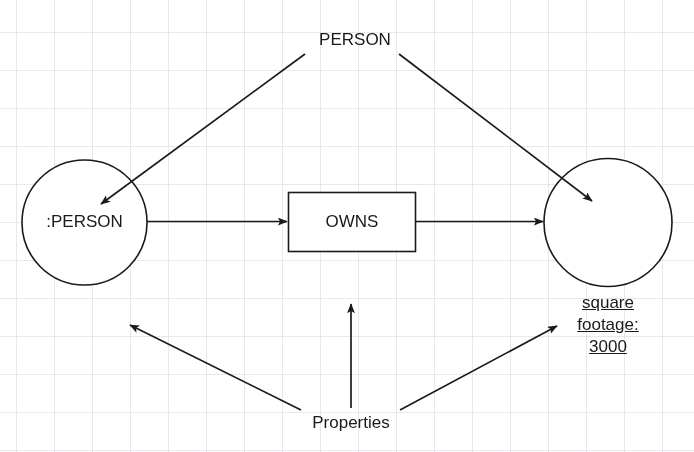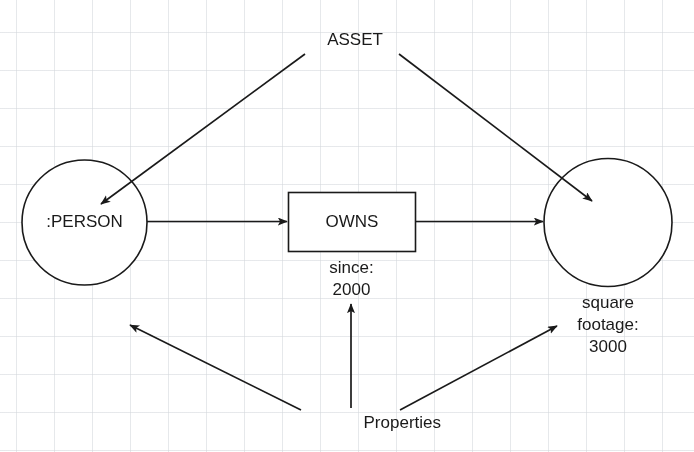--- a/index.html
+++ b/index.html
@@ -50,22 +50,22 @@
     text-align: center;
     white-space: pre;
     user-select: none;
   }
   .t-labels   { left: 265px; top: 29px;  width: 180px; }
   .t-person   { left: 19px;  top: 211px; width: 131px; }
   .t-owns     { left: 288px; top: 211px; width: 128px; }
   .t-asset    { left: 542px; top: 211px; width: 131px; }
   .t-since    { left: 295px; top: 257px; width: 113px; }
   .t-name     { left: 22px;  top: 303px; width: 116px; }
-  .t-sqft     { left: 547px; top: 292px; width: 122px; }
-  .t-props    { left: 261px; top: 412px; width: 180px; text-align: right; }
+  .t-sqft     { left: 547px; top: 292px; width: 122px; text-decoration: underline; }
+  .t-props    { left: 261px; top: 412px; width: 180px; }
 </style>
 </head>
 <body>
 
 <div id="canvas">
 
   <svg id="diagram-svg" viewBox="0 0 694 452" xmlns="http://www.w3.org/2000/svg">
     <defs>
       <marker id="ah" markerWidth="11" markerHeight="11" refX="9.2" refY="4" orient="auto" markerUnits="userSpaceOnUse">
         <path d="M0,0 L10,4 L0,8 L2.3,4 Z" class="arrow-head"></path>
@@ -80,29 +80,27 @@
     <line class="edge-line" x1="416" y1="221.5" x2="543" y2="221.5" marker-end="url(#ah)"></line>
 
     <line class="edge-line" x1="305" y1="54" x2="101" y2="204" marker-end="url(#ah)"></line>
     <line class="edge-line" x1="399" y1="54" x2="592" y2="201" marker-end="url(#ah)"></line>
 
     <line class="edge-line" x1="301" y1="410" x2="130" y2="325" marker-end="url(#ah)"></line>
     <line class="edge-line" x1="351" y1="408" x2="351" y2="304" marker-end="url(#ah)"></line>
     <line class="edge-line" x1="400" y1="410" x2="557" y2="326" marker-end="url(#ah)"></line>
   </svg>
 
-  <div class="dgm-text t-labels">ASSET</div>
+  <div class="dgm-text t-labels">PERSON</div>
 
   <div class="dgm-text t-person">:PERSON</div>
 
   <div class="dgm-text t-owns">OWNS</div>
 
 
-  <div class="dgm-text t-since">since:
-2000</div>
 
 
   <div class="dgm-text t-sqft">square
 footage:
 3000</div>
 
   <div class="dgm-text t-props">Properties</div>
 
 </div>
 

